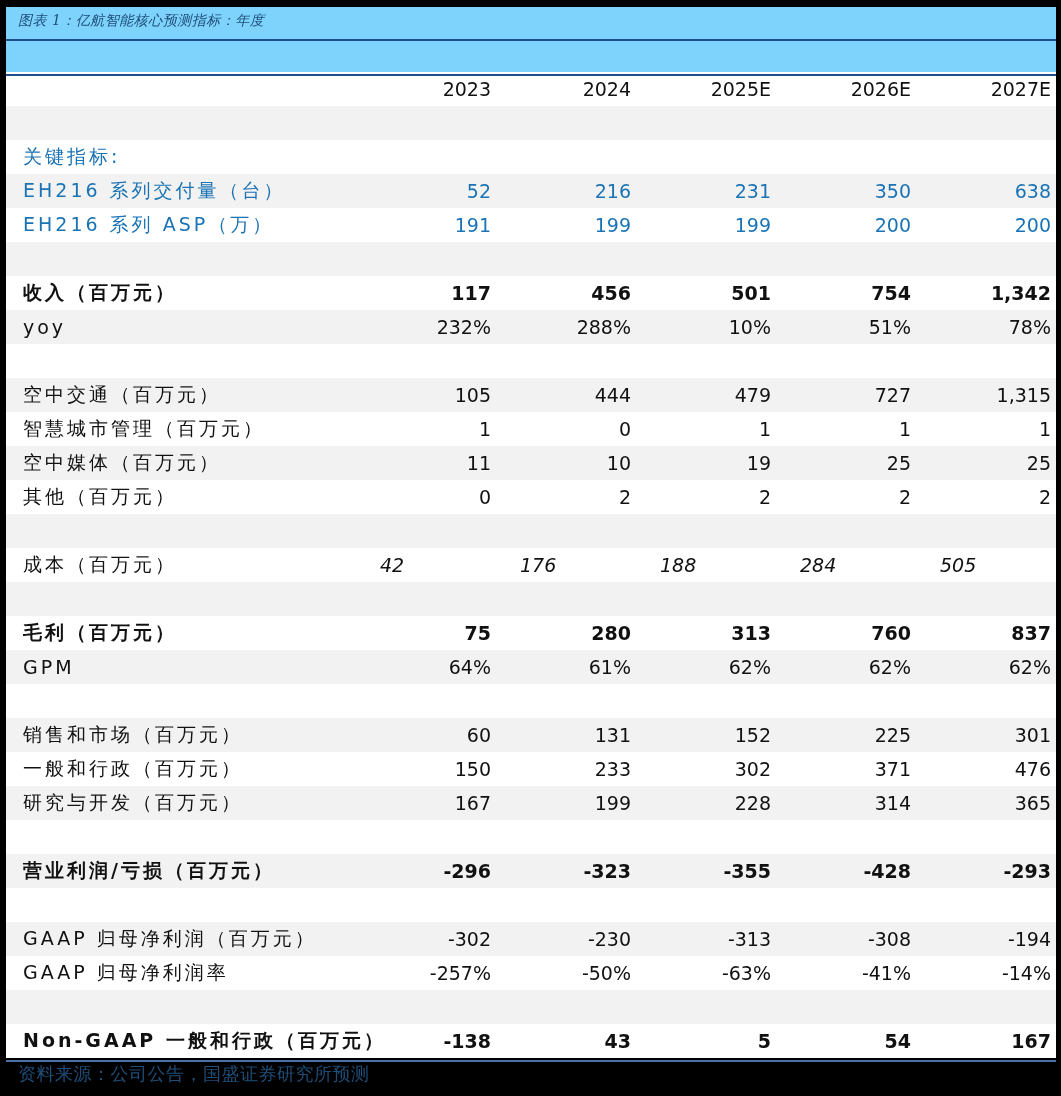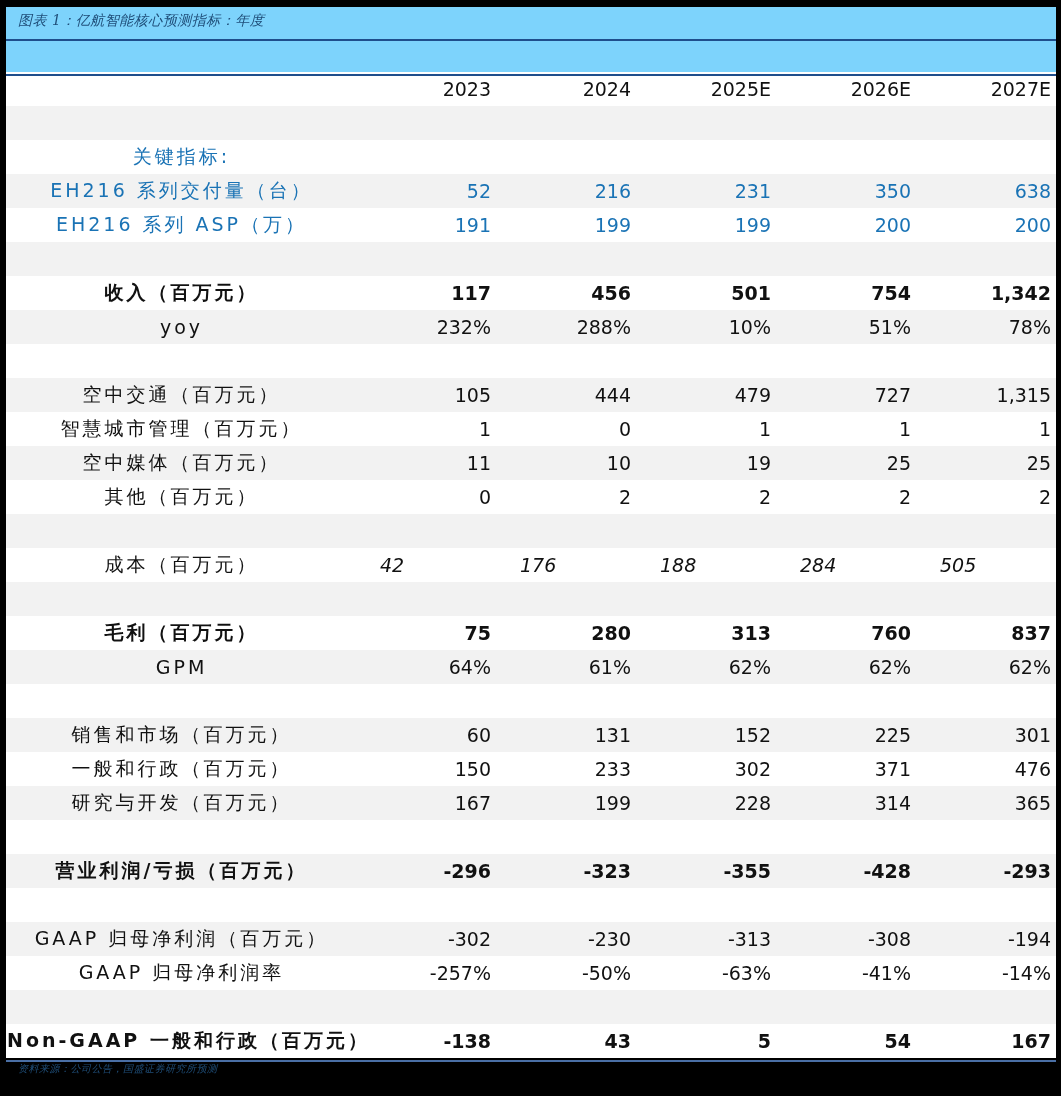--- a/index.html
+++ b/index.html
@@ -5,31 +5,31 @@
   html, body { margin:0; padding:0; }
   body { width:1061px; height:1096px; background:#000; position:relative; overflow:hidden;
          font-family:"DejaVu Sans", sans-serif; }
   .page { position:absolute; left:6px; top:7px; width:1050px; height:960px; background:#7dd3fc; }
   .caption { position:absolute; left:12px; top:5px; font-family:"DejaVu Serif", serif; font-style:italic;
              font-size:14px; color:#1f4e79; letter-spacing:0.5px; }
   .rule { position:absolute; left:0; width:1050px; height:2px; background:#1f4e8c; }
   .rule.thin { height:2px; background:#4a6fa5; }
   table { position:absolute; left:0; top:26px; width:1050px; border-collapse:collapse; table-layout:fixed;margin-top:39px; }
   td { height:34px; padding:0; font-size:19px; color:#111; white-space:nowrap; box-sizing:border-box; }
-  td.label { padding-left:1px; width:350px;text-align:center; }
+  td.label { padding-left:17px; width:350px; }
   td.num { text-align:right; padding-right:5px; width:140px; }
   td.num.left { text-align:left; padding-left:24px;font-style:italic; }
   tr.gray td { background:#f2f2f2; }
   tr.white td { background:#fff; }
   tr.head td { background:#fff; font-size:19px; }
   tr.bold td { font-weight:bold; }
   tr.blue td { color:#1a73b5; }
   td.cn { letter-spacing:3px; }
-  .footer { position:absolute; left:12px; top:1055px; font-family:"DejaVu Serif", serif; font-style:italic;
-            font-size:10px; color:#1f4e79; letter-spacing:0.5px; }
+  .footer { position:absolute; left:12px; top:1055px; font-family:"DejaVu Serif", serif; 
+            font-size:18px; color:#1f4e79; letter-spacing:0.5px; }
 </style>
 </head>
 <body>
 
 <div class="page">
   <div class="caption">图表 1：亿航智能核心预测指标：年度</div>
   <div class="rule" style="top:32px;"></div>
   <table>
     <tbody id="tbody">
       <tr class="head">

